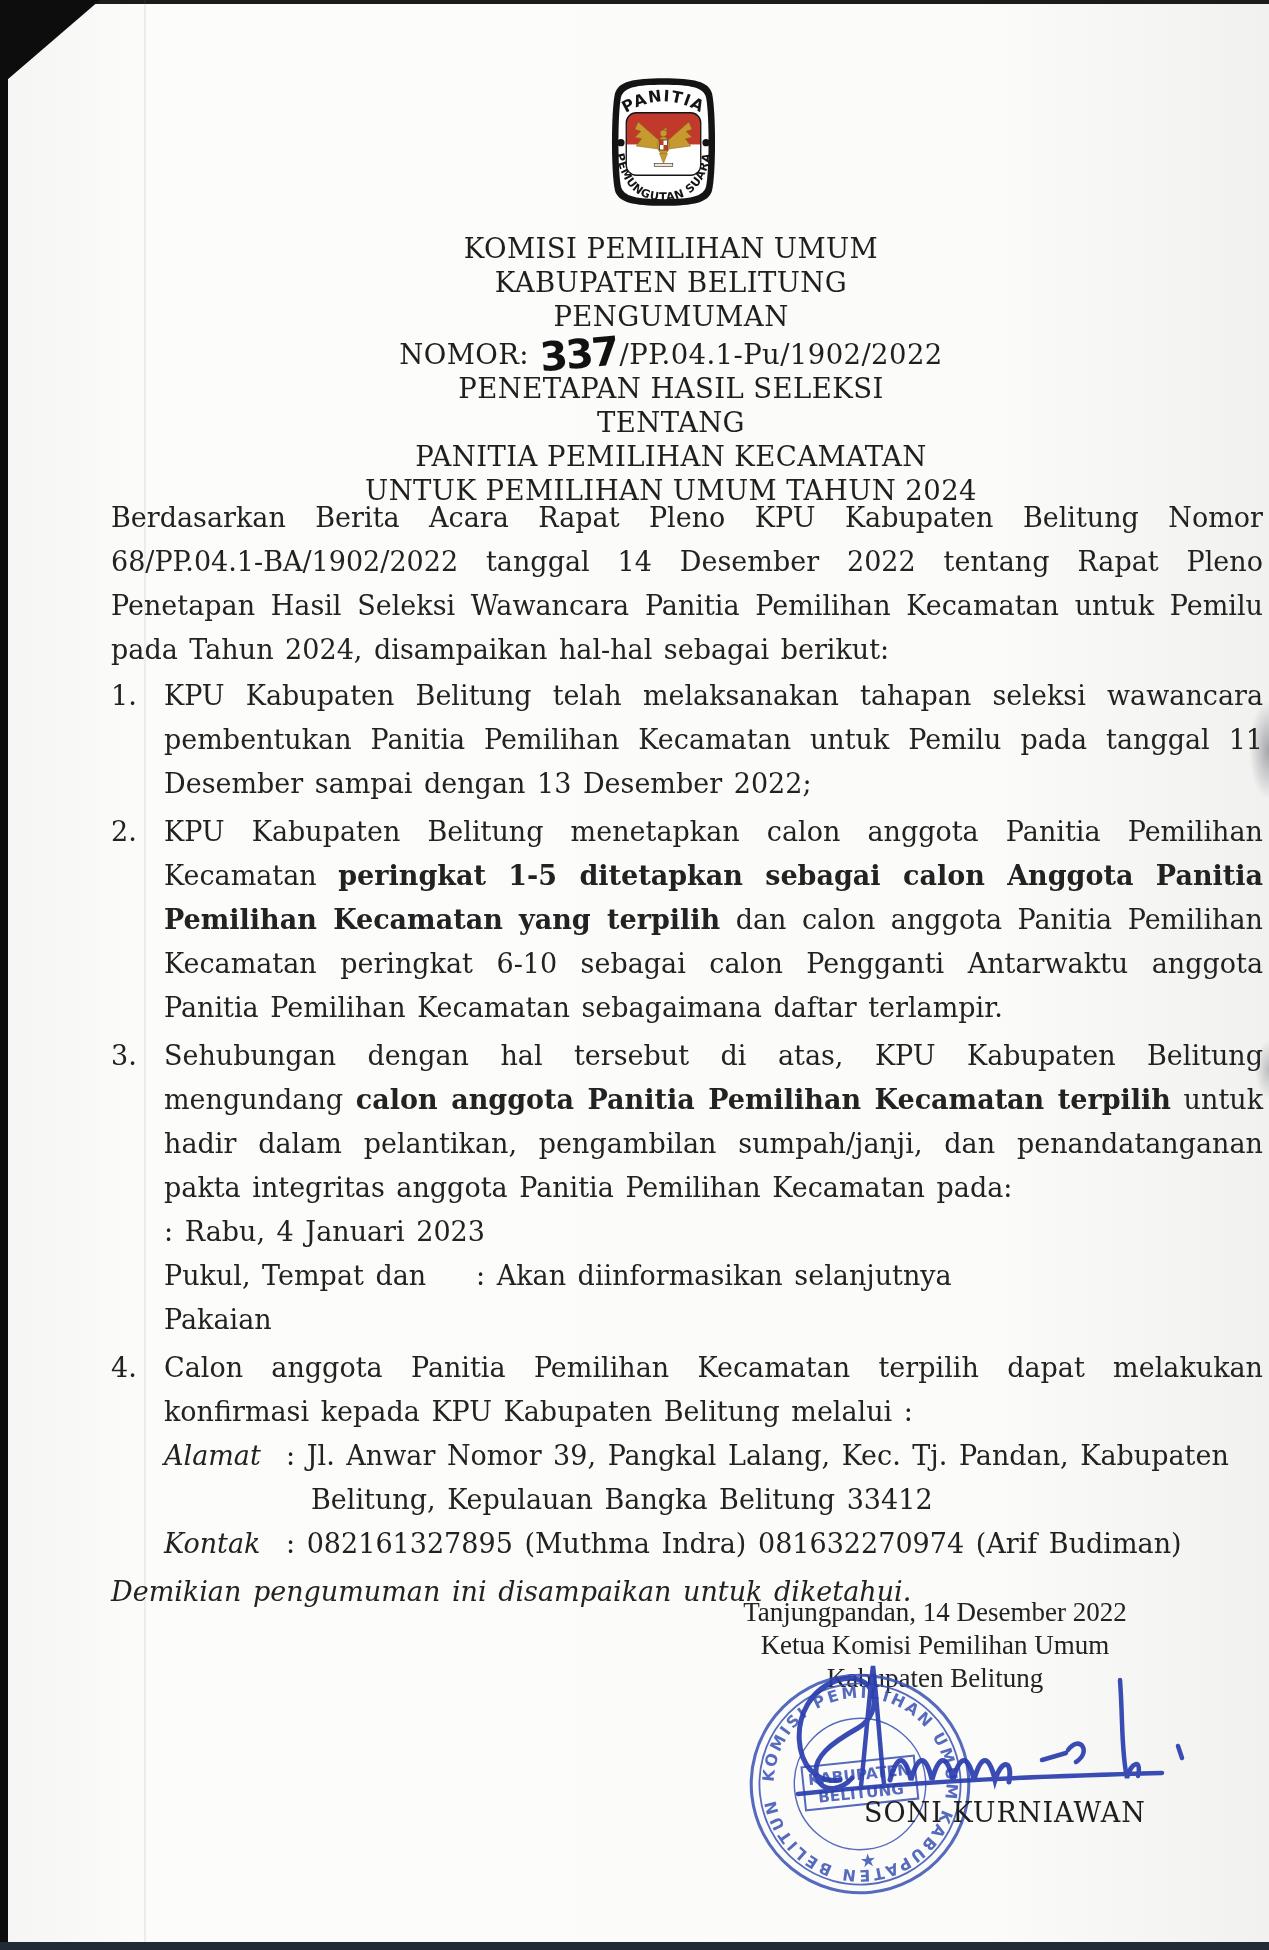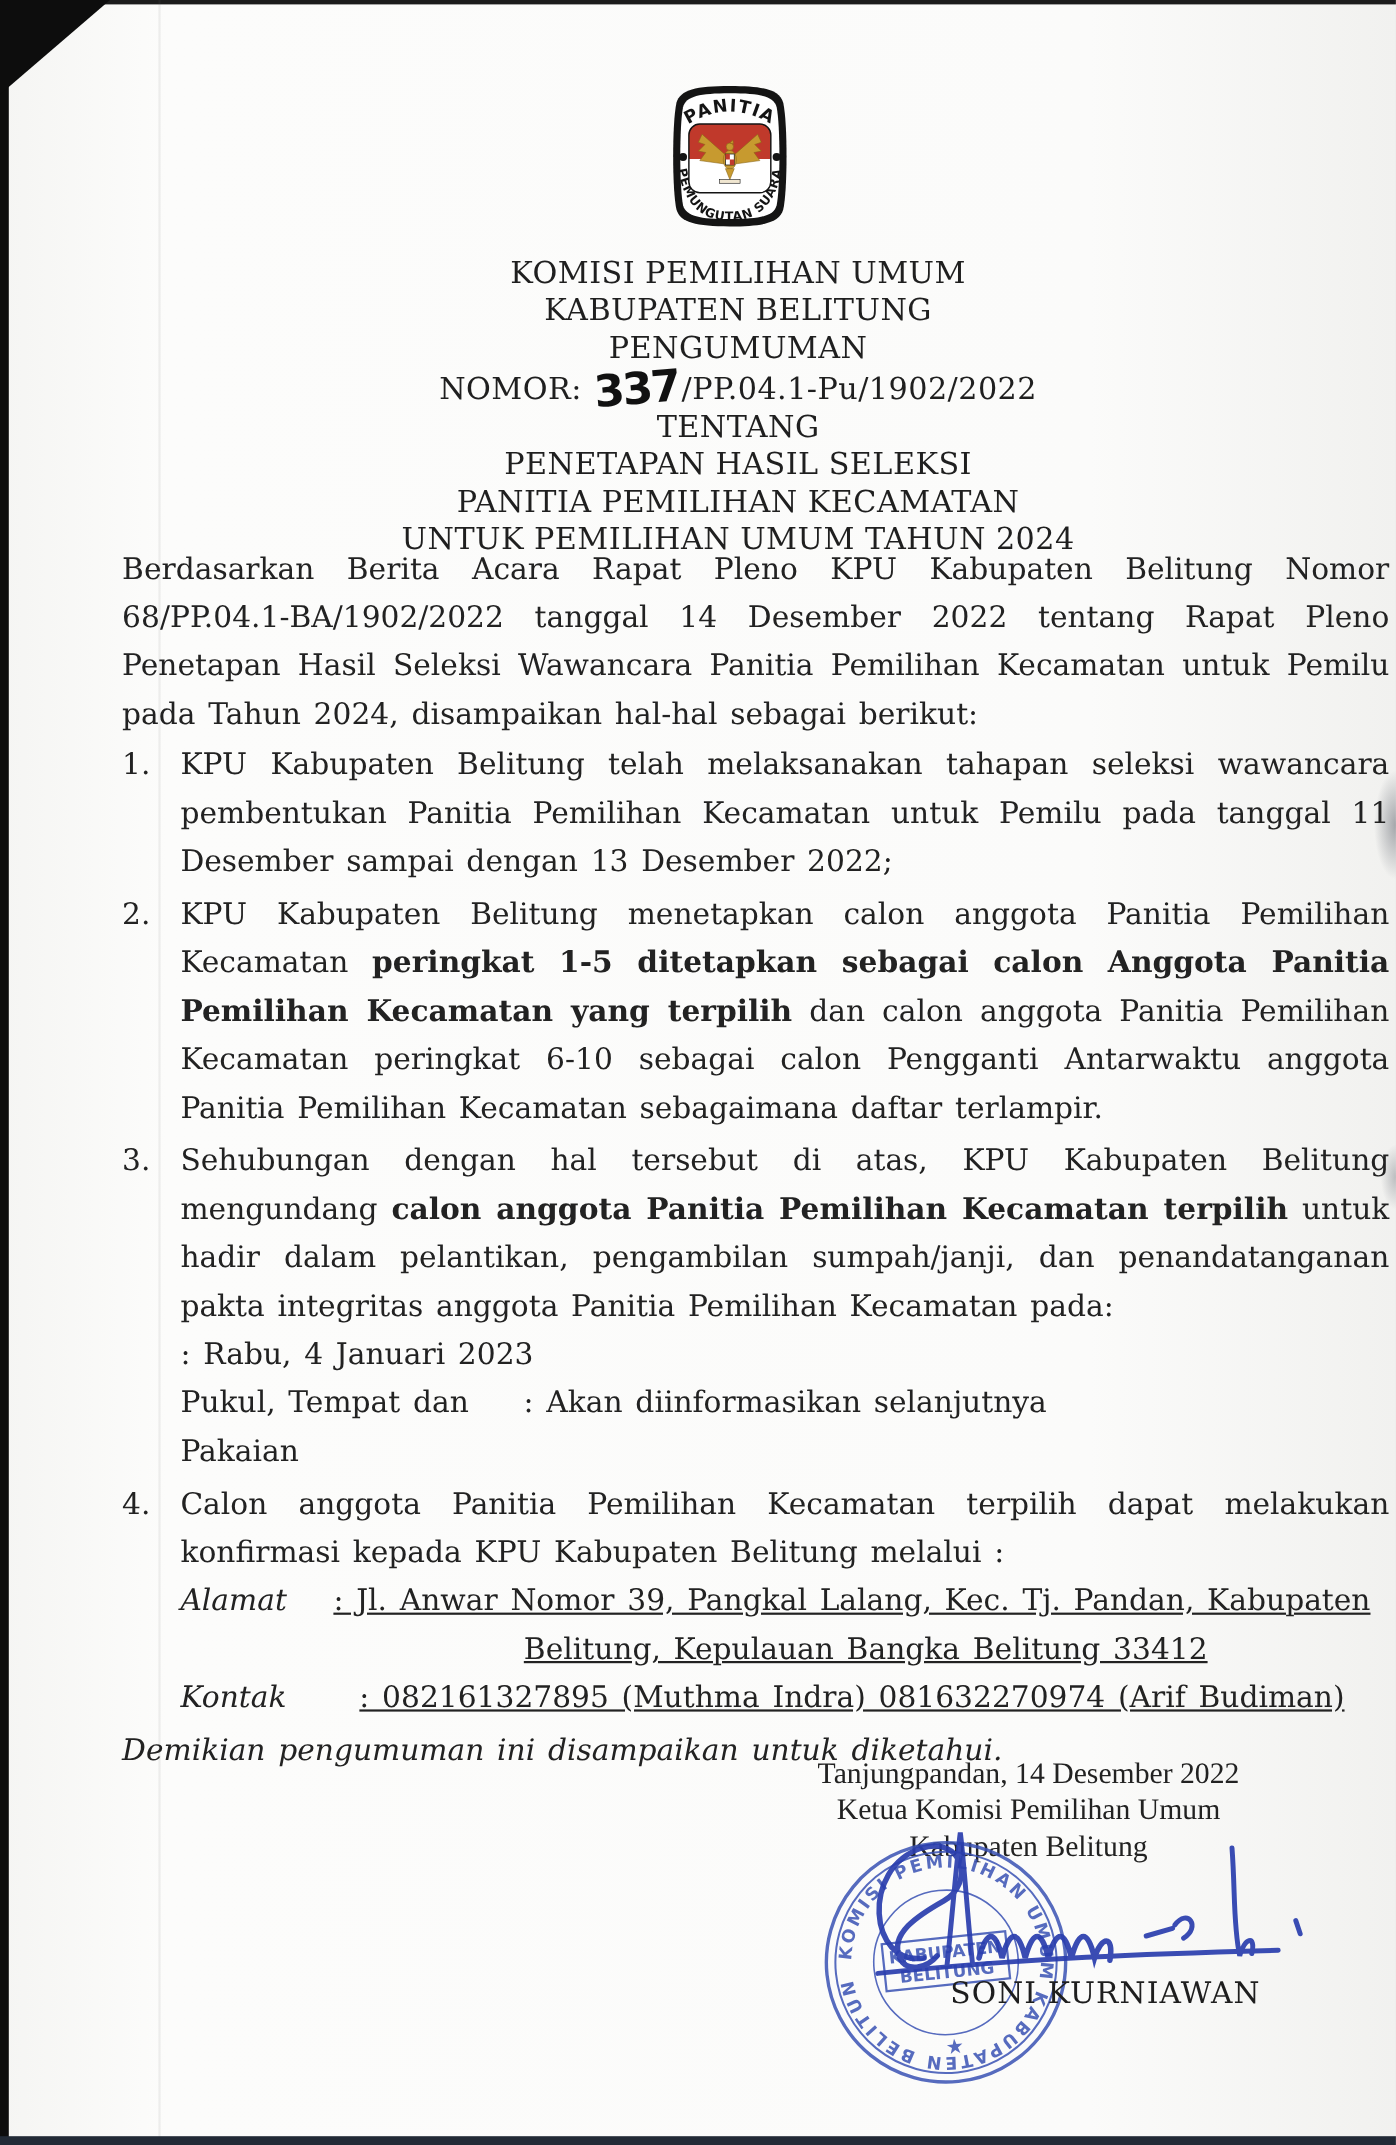--- a/index.html
+++ b/index.html
@@ -35,21 +35,21 @@
   .body-flow p{margin:0 0 2px 0;}
   .oli{display:flex;margin:2px 0 4px 0;}
   .oli .num{flex:none;width:53px;}
   .oli .itxt{flex:1;text-align:justify;}
   .b{font-weight:bold;}
   .detail-row{display:flex;text-align:left;}
   .detail-row .dl{flex:none;width:312px;}
   .detail-row .dv{flex:1;}
   .contact-row{display:flex;text-align:left;}
   .contact-row .cl{flex:none;width:122px;font-style:italic;}
-  .contact-row .cv{flex:1;padding-left:25px;text-indent:-25px;text-align:center;text-decoration:underline;}
+  .contact-row .cv{flex:1;padding-left:25px;text-indent:-25px;text-align:left;}
   .closing{margin-top:42px;font-style:italic;}
 
   .signblock{position:absolute;left:700px;top:1596px;width:470px;text-align:center;
     font-size:27px;line-height:33px;color:#222;font-family:Liberation Serif, serif;}
   .signame{position:absolute;left:676px;top:1797px;width:470px;text-align:right;
     font-size:27px;letter-spacing:1px;color:#1e1e1e;z-index:6;}
   .stamp{position:absolute;left:742px;top:1666px;width:236px;height:236px;z-index:5;}
   .stamp svg{width:100%;height:100%;transform:rotate(-6deg);opacity:0.85;}
   .sig-ink{position:absolute;left:690px;top:1628px;width:520px;height:280px;z-index:7;}
 </style>
@@ -103,22 +103,22 @@
         <rect x="86" y="132" width="28" height="5" fill="#f0e6d0" stroke="#141414" stroke-width="0.8"></rect>
       </g>
     </svg>
   </div>
 
   <div class="hdr">
     <div>KOMISI PEMILIHAN UMUM</div>
     <div>KABUPATEN BELITUNG</div>
     <div>PENGUMUMAN</div>
     <div><span>NOMOR: </span><span class="hnum">337</span><span>/PP.04.1-Pu/1902/2022</span></div>
+    <div>PENETAPAN HASIL SELEKSI</div>
     <div>TENTANG</div>
-    <div>PENETAPAN HASIL SELEKSI</div>
     <div>PANITIA PEMILIHAN KECAMATAN</div>
     <div>UNTUK PEMILIHAN UMUM TAHUN 2024</div>
   </div>
 
   <div class="body-flow">
     <p>Berdasarkan Berita Acara Rapat Pleno KPU Kabupaten Belitung Nomor 68/PP.04.1-BA/1902/2022 tanggal 14 Desember 2022 tentang Rapat Pleno Penetapan Hasil Seleksi Wawancara Panitia Pemilihan Kecamatan untuk Pemilu pada Tahun 2024, disampaikan hal-hal sebagai berikut:</p>
 
     <div class="oli">
       <div class="num">1.</div>
       <div class="itxt">KPU Kabupaten Belitung telah melaksanakan tahapan seleksi wawancara pembentukan Panitia Pemilihan Kecamatan untuk Pemilu pada tanggal 11 Desember sampai dengan 13 Desember 2022;</div>

